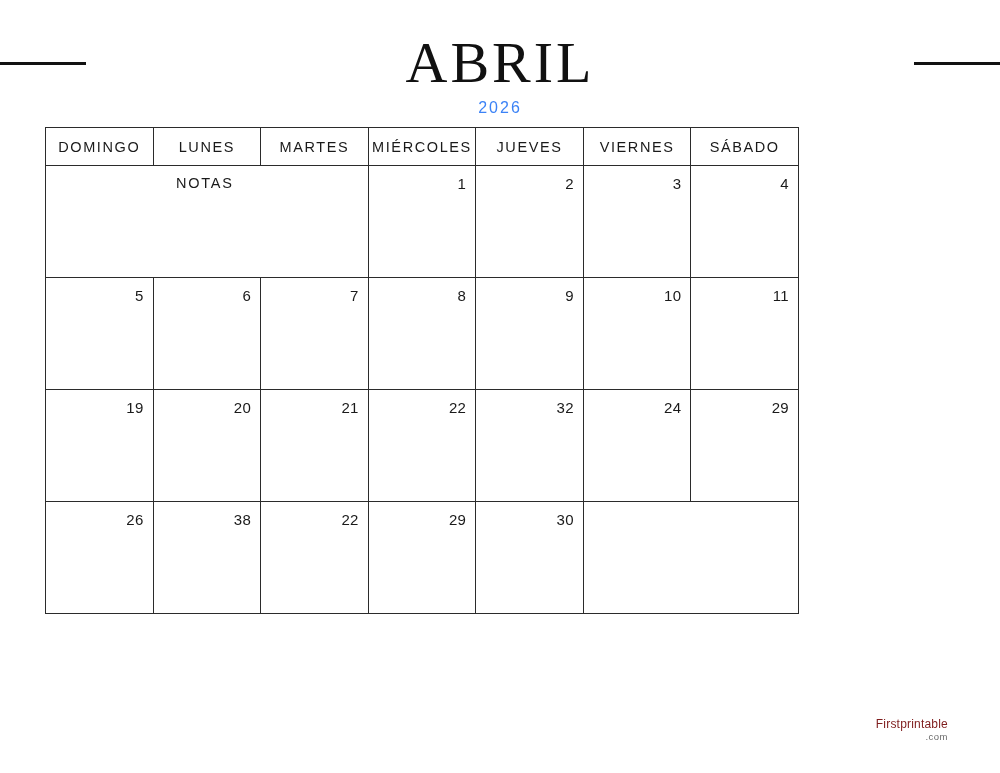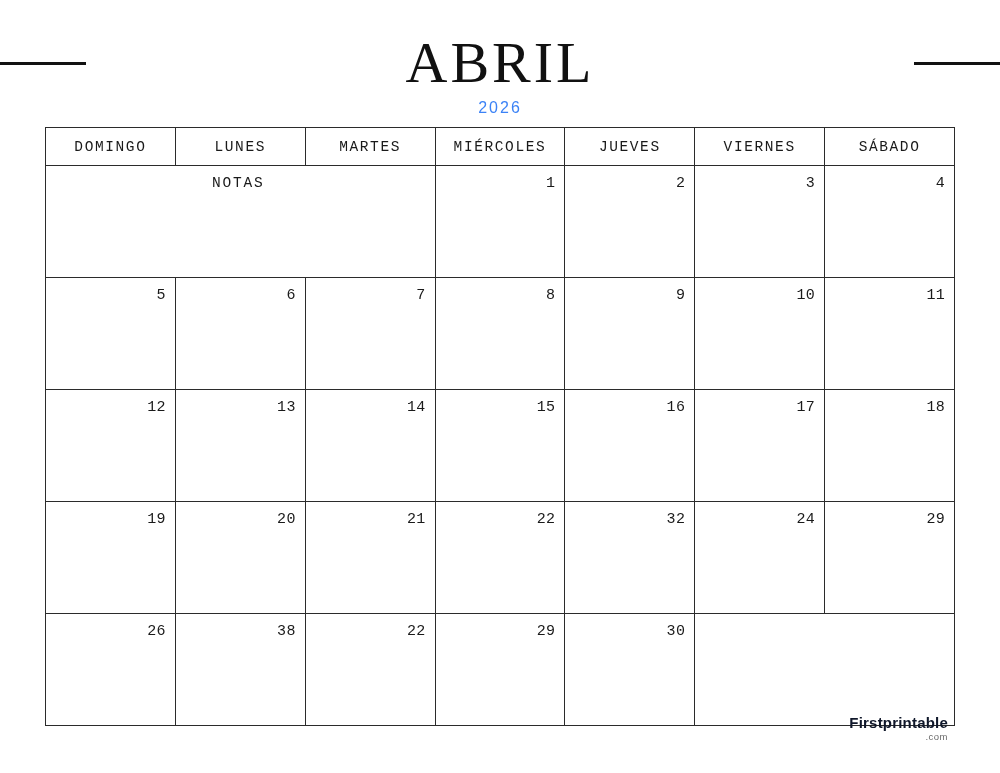--- a/index.html
+++ b/index.html
@@ -55,24 +55,23 @@
     font-size: 16px;
     letter-spacing: 2px;
     color: #3b82f6;
   }
 
   
   .calendar {
     position: absolute;
     left: 45px;
     top: 127px;
-    width: 910px;
+    width: 754px;
     border-collapse: collapse;
     table-layout: fixed;
-    font-family: Liberation Mono, monospace;
   }
   .calendar th,
   .calendar td {
     border: 1px solid #2b2b2b;
     padding: 0;
     vertical-align: top;
   }
   .calendar th {
     height: 37px;
     font-size: 14.5px;
@@ -113,23 +112,23 @@
 
   
   .brand {
     position: absolute;
     right: 52px;
     bottom: 32px;
     text-align: right;
     line-height: 1;
   }
   .brand-main {
-    font-size: 15px;
-    font-weight: bold;
-    color: #0f172a;
+    font-size: 12px;
+    font-weight: normal;
+    color: #7f1d1d;
     letter-spacing: 0.2px;
   }
   .brand-sub {
     font-size: 9.5px;
     color: #6a6a6a;
     letter-spacing: 0.5px;
     margin-top: 2px;
   }
 </style>
 </head>
@@ -194,43 +193,20 @@
             <span class="daynum">9</span>
           </td>
         <td>
             <span class="daynum">10</span>
           </td>
         <td>
             <span class="daynum">11</span>
           </td>
       </tr>
 
-      <tr>
-        <td>
-            <span class="daynum">12</span>
-          </td>
-        <td>
-            <span class="daynum">13</span>
-          </td>
-        <td>
-            <span class="daynum">14</span>
-          </td>
-        <td>
-            <span class="daynum">15</span>
-          </td>
-        <td>
-            <span class="daynum">16</span>
-          </td>
-        <td>
-            <span class="daynum">17</span>
-          </td>
-        <td>
-            <span class="daynum">18</span>
-          </td>
-      </tr>
 
       <tr>
         <td>
             <span class="daynum">19</span>
           </td>
         <td>
             <span class="daynum">20</span>
           </td>
         <td>
             <span class="daynum">21</span>

